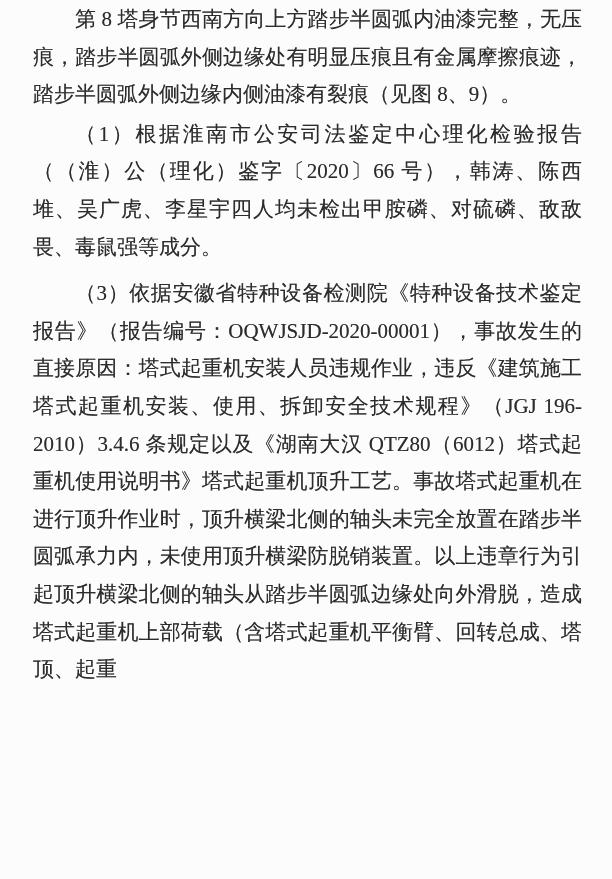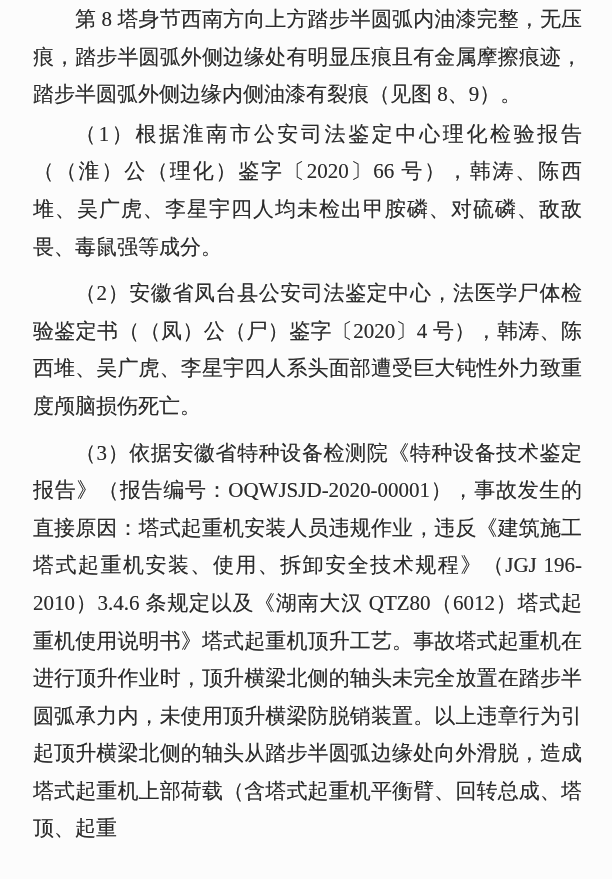--- a/index.html
+++ b/index.html
@@ -43,16 +43,15 @@
 </style>
 </head>
 <body style="--page-bg: #fcfcfc; --ink: #2c2c2c;">
 
 <div class="page">
   <p class="para mb-s">第 8 塔身节西南方向上方踏步半圆弧内油漆完整，无压痕，踏步半圆弧外侧边缘处有明显压痕且有金属摩擦痕迹，踏步半圆弧外侧边缘内侧油漆有裂痕（见图 8、9）。</p>
 
 
   <p class="para mb-l">（1）根据淮南市公安司法鉴定中心理化检验报告（（淮）公（理化）鉴字〔2020〕66 号），韩涛、陈西堆、吴广虎、李星宇四人均未检出甲胺磷、对硫磷、敌敌畏、毒鼠强等成分。</p>
 
-  <p class="para mb-l">（2）安徽省凤台县公安司法鉴定中心，法医学尸体检验鉴定书（（凤）公（尸）鉴字〔2020〕4 号），韩涛、陈西堆、吴广虎、李星宇四人系头面部遭受巨大钝性外力致重度颅脑损伤死亡。</p>
 
   <p class="para">（3）依据安徽省特种设备检测院《特种设备技术鉴定报告》（报告编号：OQWJSJD-2020-00001），事故发生的直接原因：塔式起重机安装人员违规作业，违反《建筑施工塔式起重机安装、使用、拆卸安全技术规程》（JGJ 196-2010）3.4.6 条规定以及《湖南大汉 QTZ80（6012）塔式起重机使用说明书》塔式起重机顶升工艺。事故塔式起重机在进行顶升作业时，顶升横梁北侧的轴头未完全放置在踏步半圆弧承力内，未使用顶升横梁防脱销装置。以上违章行为引起顶升横梁北侧的轴头从踏步半圆弧边缘处向外滑脱，造成塔式起重机上部荷载（含塔式起重机平衡臂、回转总成、塔顶、起重</p>
 </div>
 
 </body></html>

